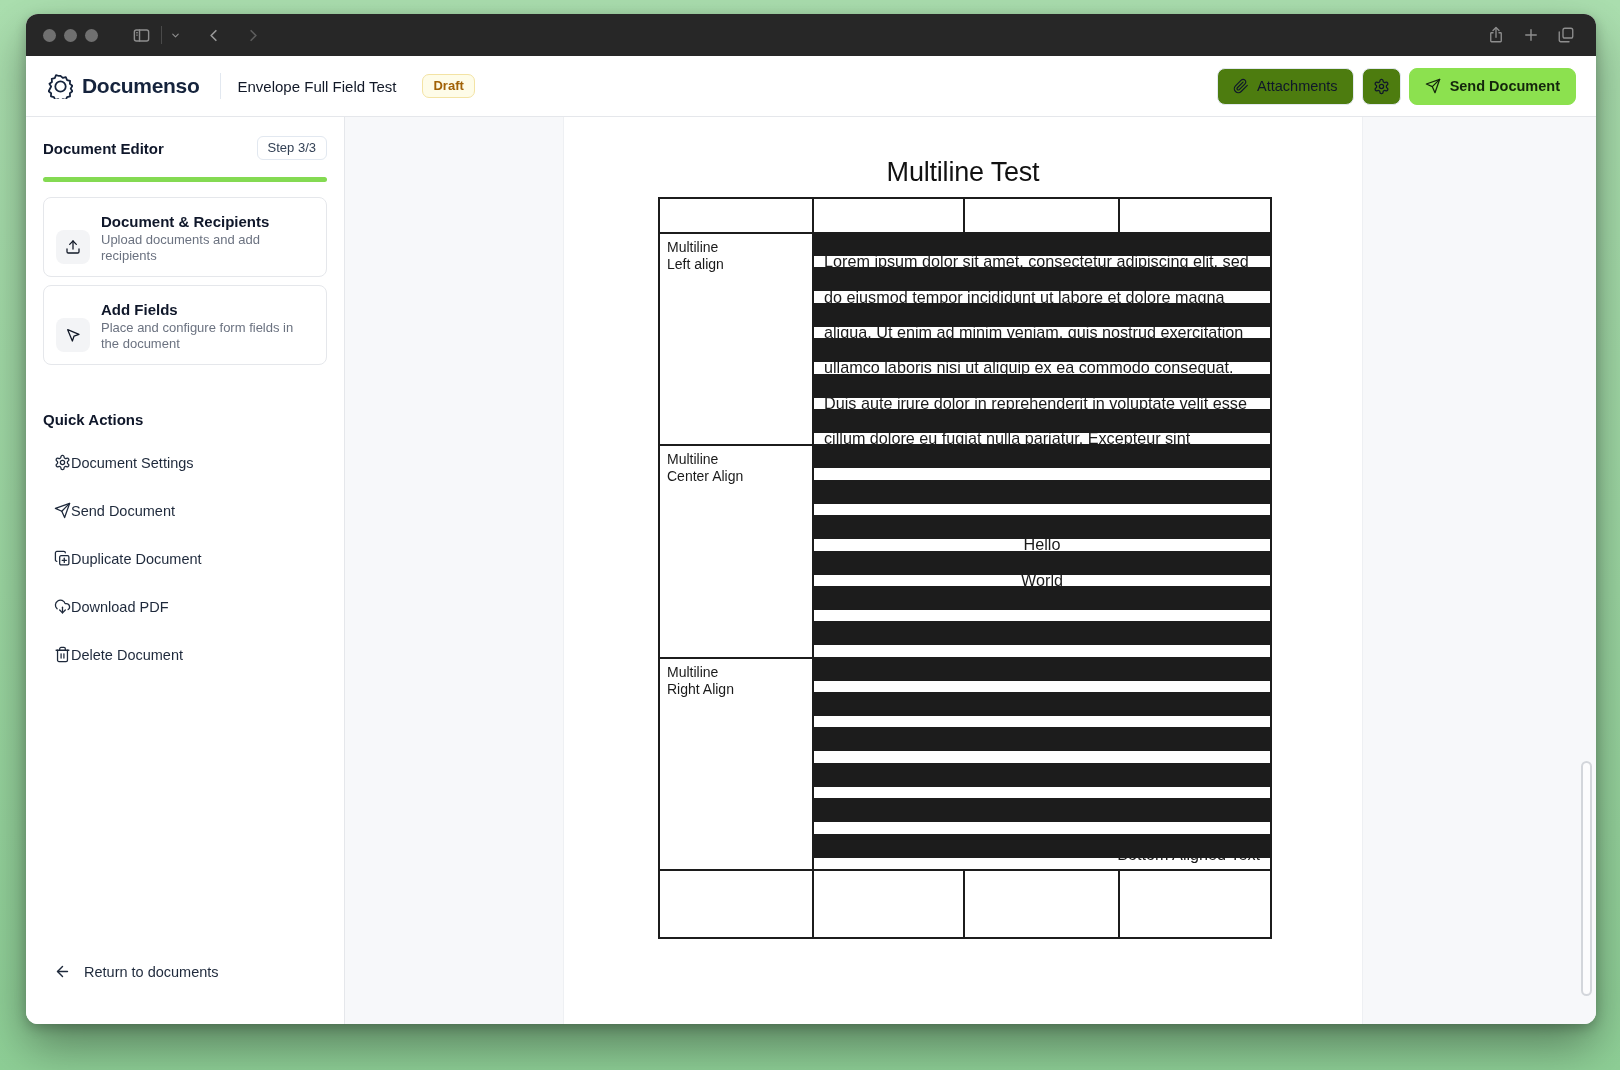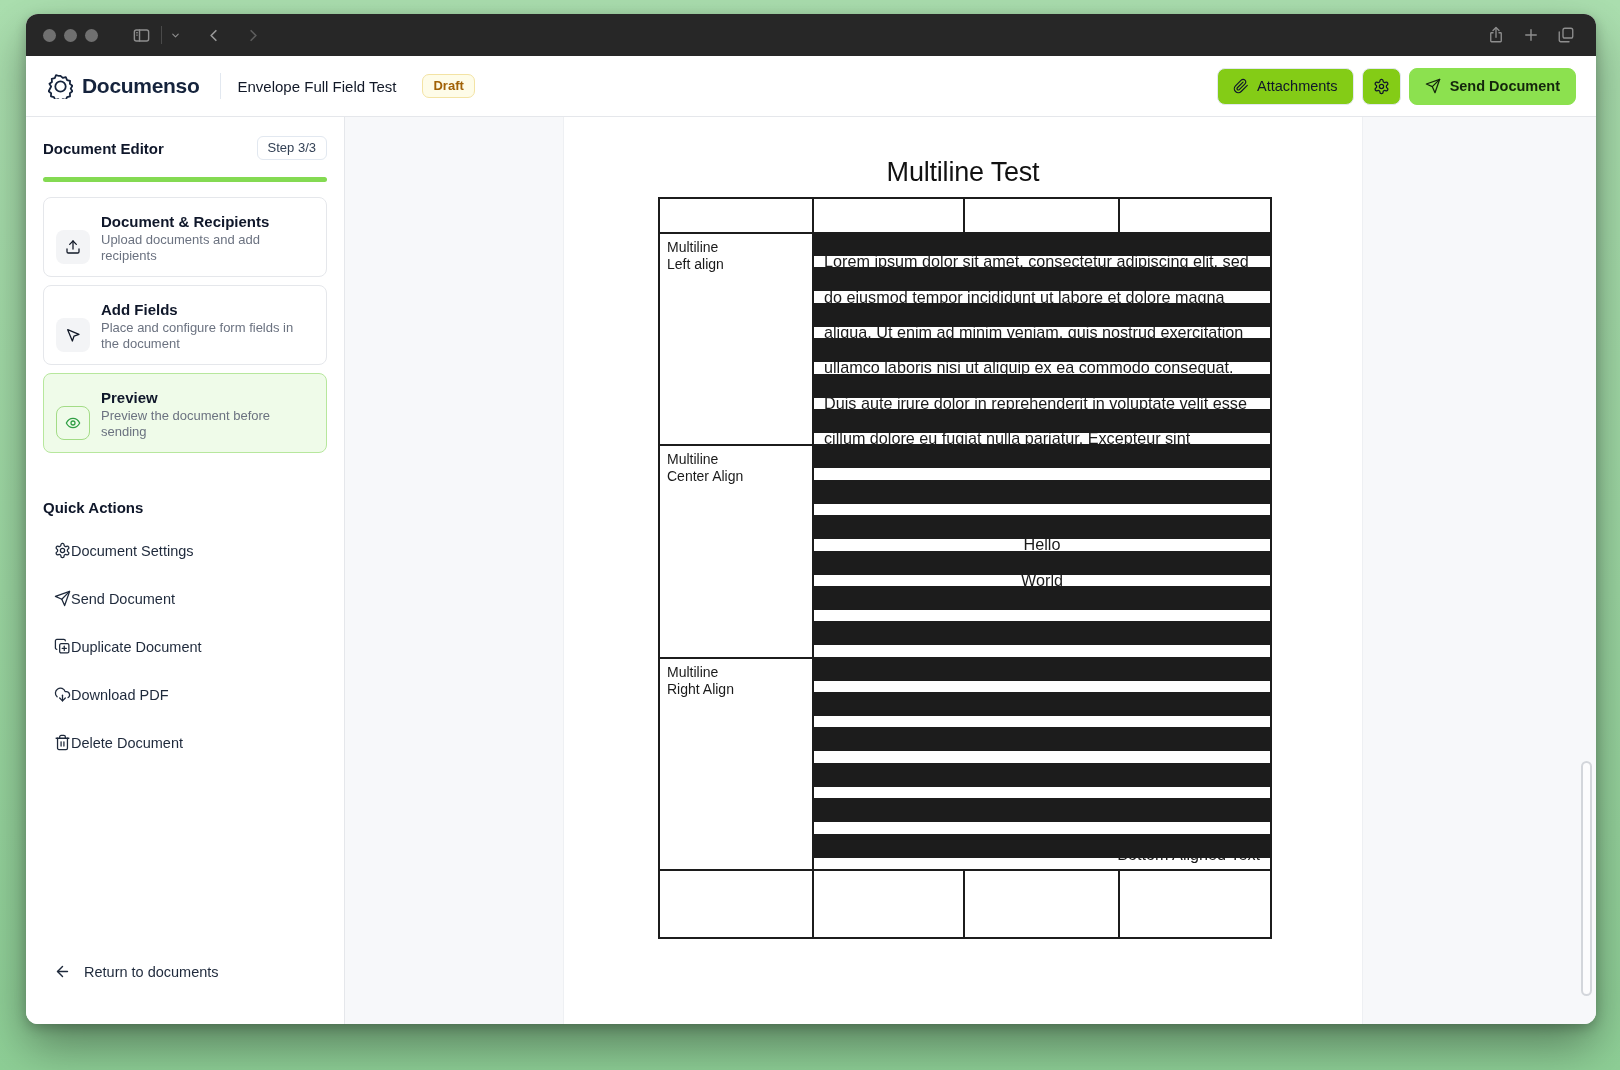--- a/index.html
+++ b/index.html
@@ -33,21 +33,21 @@
   .brand-name { font-size:21px; font-weight:700; margin-left:9px; letter-spacing:-0.3px; }
   .hdr-sep { width:1px; height:26px; background:#e2e8f0; margin:0 17px 0 20px; }
   .doc-name { font-size:15px; font-weight:500; color:#111827; }
   .badge-draft {
     margin-left:26px; font-size:13px; font-weight:600; color:#a16207;
     background:#fefce8; border:1px solid #f3e3a4; border-radius:7px; padding:3px 10px 4px;
   }
   .hdr-actions { margin-left:auto; display:flex; align-items:center; gap:8px; }
   .btn {
     display:flex; align-items:center; gap:8px; height:37px; border-radius:8px;
-    border:1px solid #e2e8f0; background:#84cc16; font-size:14.5px; font-weight:500;
+    border:1px solid #e2e8f0; background:#4d7c0f; font-size:14.5px; font-weight:500;
     color:#0f172a; padding:0 15px; cursor:pointer;
   }
   .btn-icononly { width:39px; justify-content:center; padding:0; }
   .btn-send {
     background:#8ce14f; border-color:#8ce14f; color:#14260c; font-weight:600; gap:9px;
   }
   
   .appbody { flex:1; display:flex; min-height:0; }
   .sidebar {
     width:319px; flex:0 0 auto; background:#fff; border-right:1px solid #e5e7eb;
@@ -234,32 +234,20 @@
           <svg width="16" height="16" viewBox="0 0 24 24" fill="none" stroke="currentColor" stroke-width="1.9" stroke-linecap="round" stroke-linejoin="round">
               <path d="m4 4 7.07 17 2.51-7.39L21 11.07z"></path>
             </svg>
         </span>
         <span>
           <div class="sc-title">Add Fields</div>
           <div class="sc-desc">Place and configure form fields in the document</div>
         </span>
       </div>
 
-      <div class="step-card active">
-        <span class="icon-box">
-          <svg width="16" height="16" viewBox="0 0 24 24" fill="none" stroke="currentColor" stroke-width="1.9" stroke-linecap="round" stroke-linejoin="round">
-              <path d="M2 12s3.5-7 10-7 10 7 10 7-3.5 7-10 7-10-7-10-7z"></path>
-              <circle cx="12" cy="12" r="3"></circle>
-            </svg>
-        </span>
-        <span>
-          <div class="sc-title">Preview</div>
-          <div class="sc-desc">Preview the document before sending</div>
-        </span>
-      </div>
 
       <div class="qa-title">Quick Actions</div>
       <div class="qa-list">
         <div class="qa-item">
           <span>
             <svg width="17" height="17" viewBox="0 0 24 24" fill="none" stroke="#1e293b" stroke-width="1.8" stroke-linecap="round" stroke-linejoin="round">
                 <path d="M12.22 2h-.44a2 2 0 0 0-2 2v.18a2 2 0 0 1-1 1.73l-.43.25a2 2 0 0 1-2 0l-.15-.08a2 2 0 0 0-2.73.73l-.22.38a2 2 0 0 0 .73 2.73l.15.1a2 2 0 0 1 1 1.72v.51a2 2 0 0 1-1 1.74l-.15.09a2 2 0 0 0-.73 2.73l.22.38a2 2 0 0 0 2.73.73l.15-.08a2 2 0 0 1 2 0l.43.25a2 2 0 0 1 1 1.73V20a2 2 0 0 0 2 2h.44a2 2 0 0 0 2-2v-.18a2 2 0 0 1 1-1.73l.43-.25a2 2 0 0 1 2 0l.15.08a2 2 0 0 0 2.73-.73l.22-.39a2 2 0 0 0-.73-2.73l-.15-.08a2 2 0 0 1-1-1.74v-.5a2 2 0 0 1 1-1.74l.15-.09a2 2 0 0 0 .73-2.73l-.22-.38a2 2 0 0 0-2.73-.73l-.15.08a2 2 0 0 1-2 0l-.43-.25a2 2 0 0 1-1-1.73V4a2 2 0 0 0-2-2z"></path>
                 <circle cx="12" cy="12" r="3"></circle>
               </svg>
           </span>

